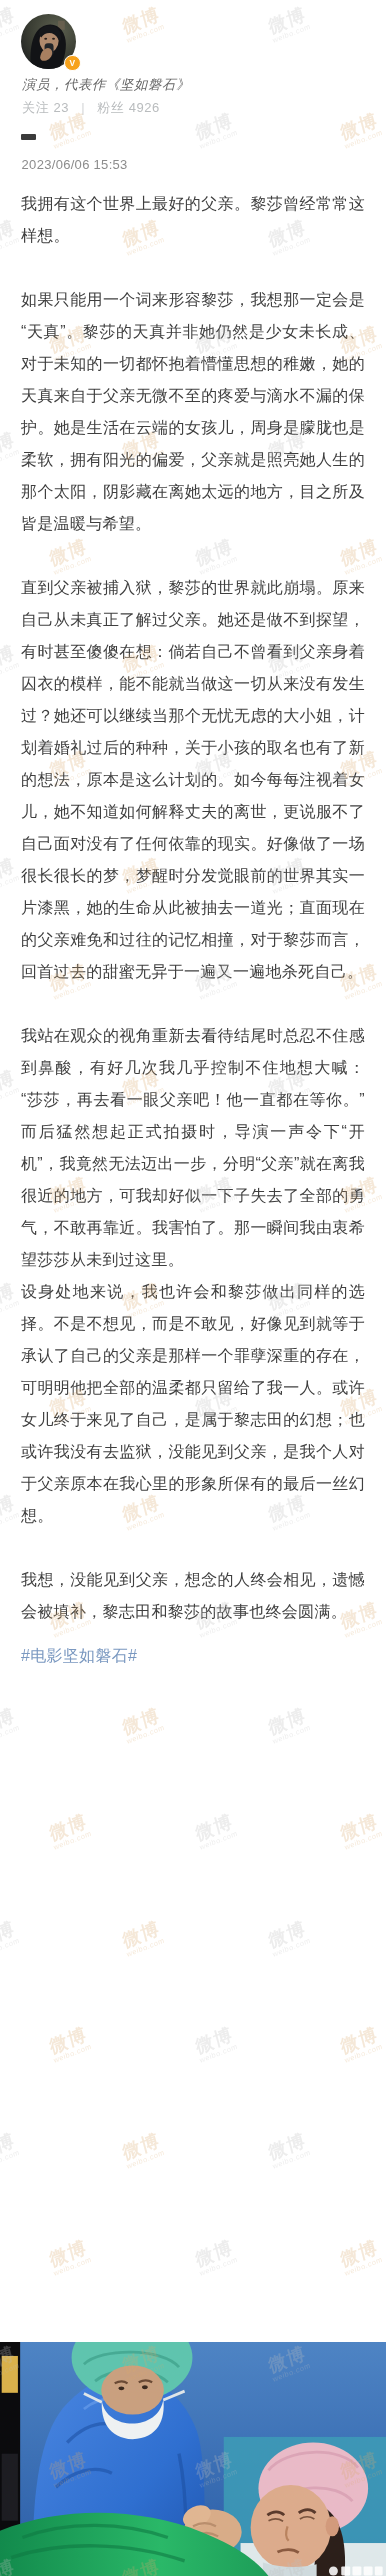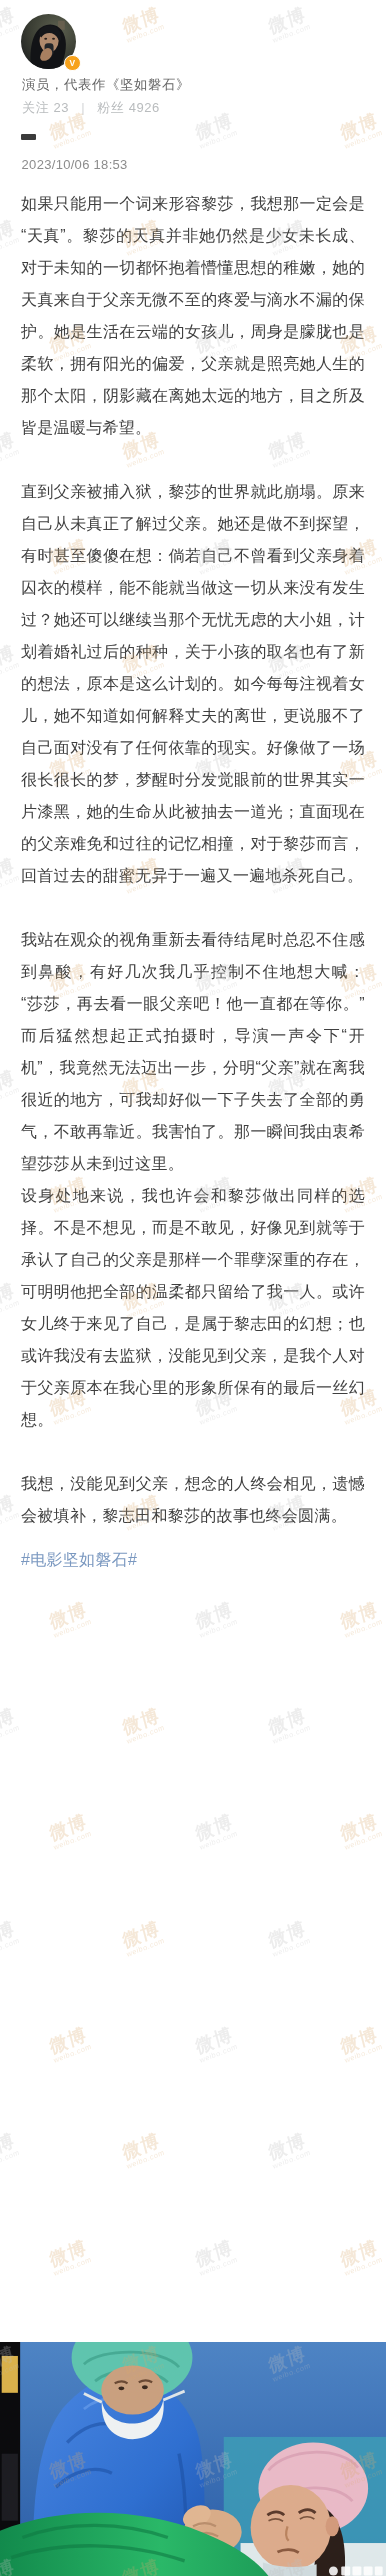--- a/index.html
+++ b/index.html
@@ -15,21 +15,21 @@
   .wm-tan{color:#d9a86c;opacity:.26;}
 
   
   .header{position:relative;z-index:2;padding:14px 21px 0 21px;}
   .avatar-wrap{position:relative;width:55px;height:55px;}
   .avatar{width:55px;height:55px;border-radius:50%;overflow:hidden;display:block;}
   .v-badge{position:absolute;right:-4.5px;bottom:-2.2px;width:14.5px;height:14.5px;border-radius:50%;
     background:var(--badge,#f7a21c);border:1.7px solid #fff;color:#fff;font-size:8.4px;font-weight:700;
     display:flex;align-items:center;justify-content:center;}
   .profile-name{margin:9px 0 0 1.1px;font-size:21px;font-weight:700;color:var(--name,#2b2b2b);letter-spacing:1.1px;}
-  .profile-bio{margin:6.7px 0 0 1.1px;font-size:13.4px;color:var(--bio,#666);letter-spacing:0.6px;}
+  .profile-bio{margin:6.7px 0 0 1.1px;font-size:13.4px;color:var(--bio,#666);letter-spacing:0.6px;font-style:italic;}
   .profile-stats{margin:5.6px 0 0 1.1px;font-size:13px;color:var(--meta,#b9bcbe);letter-spacing:0.6px;}
   .profile-stats .divider{margin:0 7.8px;color:#d4d6d8;}
   .dash{width:14.5px;height:6.2px;border-radius:1.1px;background:#3b3b3b;margin:17px 0 0 0;}
   .timestamp{display:block;margin:17px 0 0 0.6px;font-size:13px;color:var(--time,#8c8c8c);letter-spacing:0.3px;}
 
   
   .post-body{position:relative;z-index:2;margin:15.7px 21px 0 21px;}
   .para{margin:0 0 32px 0;font-size:16px;line-height:32px;color:var(--body,#3f3f3f);
     text-align:justify;white-space:pre-line;letter-spacing:0.3px;font-weight:400;}
   .para:last-of-type{margin-bottom:0;}
@@ -372,25 +372,26 @@
     </div>
     <div class="profile-bio">演员，代表作《坚如磐石》</div>
     <div class="profile-stats">
       <span>关注</span>
       <span>23</span>
       <span class="divider">|</span>
       <span>粉丝</span>
       <span>4926</span>
     </div>
     <div class="dash"></div>
-    <time class="timestamp">2023/10/06 18:53</time>
+    <time class="timestamp">2023/06/06 15:53</time>
   </header>
 
   <main class="post-body">
     <div id="post-paragraphs">
+        <p class="para">我拥有这个世界上最好的父亲。黎莎曾经常常这样想。</p>
         <p class="para">如果只能用一个词来形容黎莎，我想那一定会是“天真”。黎莎的天真并非她仍然是少女未长成、对于未知的一切都怀抱着懵懂思想的稚嫩，她的天真来自于父亲无微不至的疼爱与滴水不漏的保护。她是生活在云端的女孩儿，周身是朦胧也是柔软，拥有阳光的偏爱，父亲就是照亮她人生的那个太阳，阴影藏在离她太远的地方，目之所及皆是温暖与希望。</p>
         <p class="para">直到父亲被捕入狱，黎莎的世界就此崩塌。原来自己从未真正了解过父亲。她还是做不到探望，有时甚至傻傻在想：倘若自己不曾看到父亲身着囚衣的模样，能不能就当做这一切从来没有发生过？她还可以继续当那个无忧无虑的大小姐，计划着婚礼过后的种种，关于小孩的取名也有了新的想法，原本是这么计划的。如今每每注视着女儿，她不知道如何解释丈夫的离世，更说服不了自己面对没有了任何依靠的现实。好像做了一场很长很长的梦，梦醒时分发觉眼前的世界其实一片漆黑，她的生命从此被抽去一道光；直面现在的父亲难免和过往的记忆相撞，对于黎莎而言，回首过去的甜蜜无异于一遍又一遍地杀死自己。</p>
         <p class="para">我站在观众的视角重新去看待结尾时总忍不住感到鼻酸，有好几次我几乎控制不住地想大喊：“莎莎，再去看一眼父亲吧！他一直都在等你。”而后猛然想起正式拍摄时，导演一声令下“开机”，我竟然无法迈出一步，分明“父亲”就在离我很近的地方，可我却好似一下子失去了全部的勇气，不敢再靠近。我害怕了。那一瞬间我由衷希望莎莎从未到过这里。
 设身处地来说，我也许会和黎莎做出同样的选择。不是不想见，而是不敢见，好像见到就等于承认了自己的父亲是那样一个罪孽深重的存在，可明明他把全部的温柔都只留给了我一人。或许女儿终于来见了自己，是属于黎志田的幻想；也或许我没有去监狱，没能见到父亲，是我个人对于父亲原本在我心里的形象所保有的最后一丝幻想。</p>
         <p class="para">我想，没能见到父亲，想念的人终会相见，遗憾会被填补，黎志田和黎莎的故事也终会圆满。</p>
       </div>
     <a class="hashtag" href="#">#电影坚如磐石#</a>
   </main>
 
   <figure class="photo">

